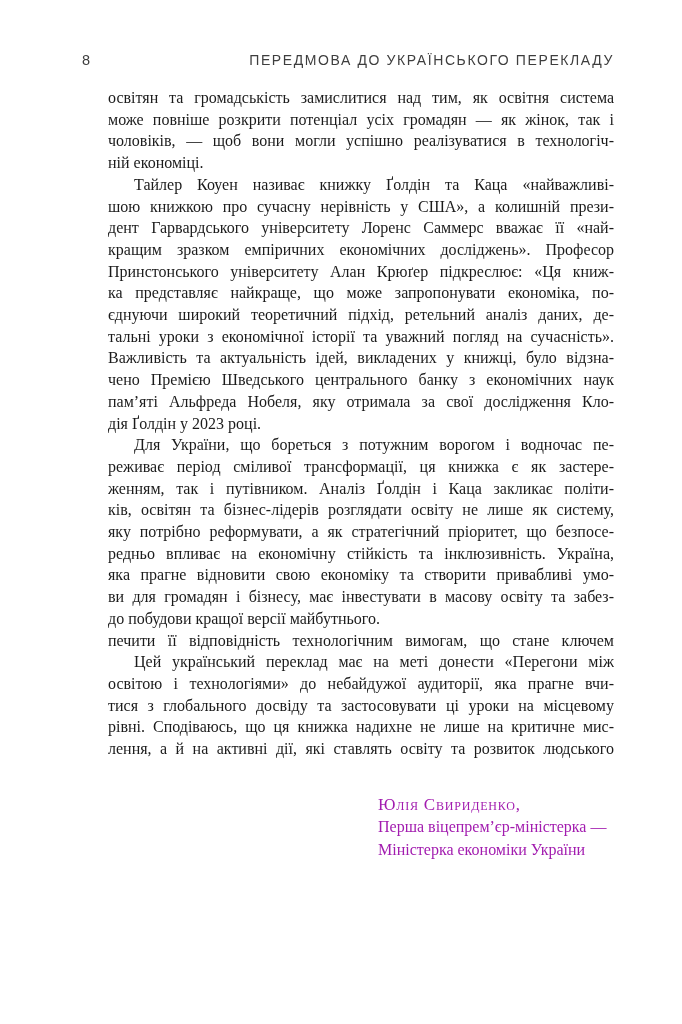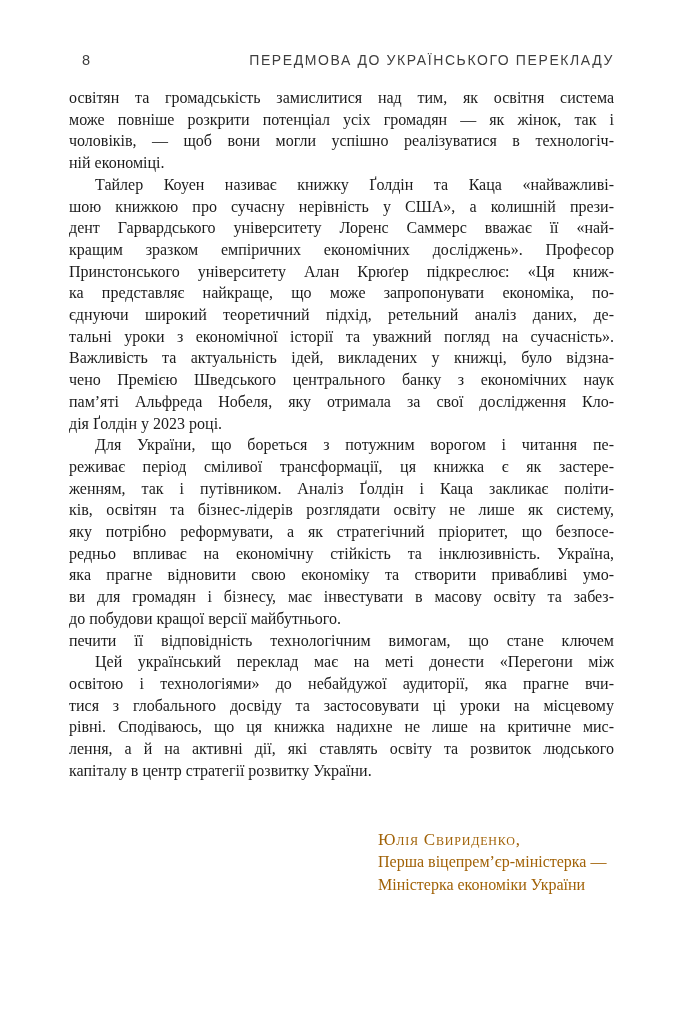--- a/index.html
+++ b/index.html
@@ -45,32 +45,33 @@
     font-family: "Liberation Serif", serif;
     font-size: 16px;
     line-height: 21.7px;
     color: #1b1b1b;
   }
   .para { margin: 0; }
   .line {
     text-align: justify;
     text-align-last: justify;
     overflow: hidden;
+    margin-left: 39px;
   }
   .line.last { text-align-last: left; }
   .para.indent .line:first-child { text-indent: 26px; }
   
   .signature {
     position: absolute;
     left: 378px;
-    top: 829px;
+    top: 794px;
     font-family: "Liberation Serif", serif;
     font-size: 16px;
     line-height: 22.3px;
-    color: #a16207;
+    color: #a21caf;
   }
   .sig-name {
     font-variant: small-caps;
     letter-spacing: 0.8px;
     font-size: 17px;
   }
 </style>
 </head>
 <body>
 
@@ -96,38 +97,37 @@
         <div class="line">Принстонського університету Алан Крюґер підкреслює: «Ця книж-</div>
         <div class="line">ка представляє найкраще, що може запропонувати економіка, по-</div>
         <div class="line">єднуючи широкий теоретичний підхід, ретельний аналіз даних, де-</div>
         <div class="line">тальні уроки з економічної історії та уважний погляд на сучасність».</div>
         <div class="line">Важливість та актуальність ідей, викладених у книжці, було відзна-</div>
         <div class="line">чено Премією Шведського центрального банку з економічних наук</div>
         <div class="line">пам’яті Альфреда Нобеля, яку отримала за свої дослідження Кло-</div>
         <div class="line last">дія Ґолдін у 2023 році.</div>
       </div>
       <div class="para indent">
-        <div class="line">Для України, що бореться з потужним ворогом і читання пе-</div>
+        <div class="line">Для України, що бореться з потужним ворогом і водночас пе-</div>
         <div class="line">реживає період сміливої трансформації, ця книжка є як застере-</div>
         <div class="line">женням, так і путівником. Аналіз Ґолдін і Каца закликає політи-</div>
         <div class="line">ків, освітян та бізнес-лідерів розглядати освіту не лише як систему,</div>
         <div class="line">яку потрібно реформувати, а як стратегічний пріоритет, що безпосе-</div>
         <div class="line">редньо впливає на економічну стійкість та інклюзивність. Україна,</div>
         <div class="line">яка прагне відновити свою економіку та створити привабливі умо-</div>
         <div class="line">ви для громадян і бізнесу, має інвестувати в масову освіту та забез-</div>
         <div class="line last">до побудови кращої версії майбутнього.</div>
         <div class="line">печити її відповідність технологічним вимогам, що стане ключем</div>
       </div>
       <div class="para indent">
         <div class="line">Цей український переклад має на меті донести «Перегони між</div>
         <div class="line">освітою і технологіями» до небайдужої аудиторії, яка прагне вчи-</div>
         <div class="line">тися з глобального досвіду та застосовувати ці уроки на місцевому</div>
         <div class="line">рівні. Сподіваюсь, що ця книжка надихне не лише на критичне мис-</div>
         <div class="line">лення, а й на активні дії, які ставлять освіту та розвиток людського</div>
-        <div class="line last">капіталу в центр стратегії розвитку України.</div>
       </div>
     </div>
 
   <div class="signature">
     <div class="sig-name">Юлія Свириденко,</div>
     <div class="sig-role">Перша віцепрем’єр-міністерка —</div>
     <div class="sig-role">Міністерка економіки України</div>
   </div>
 
 </div>

